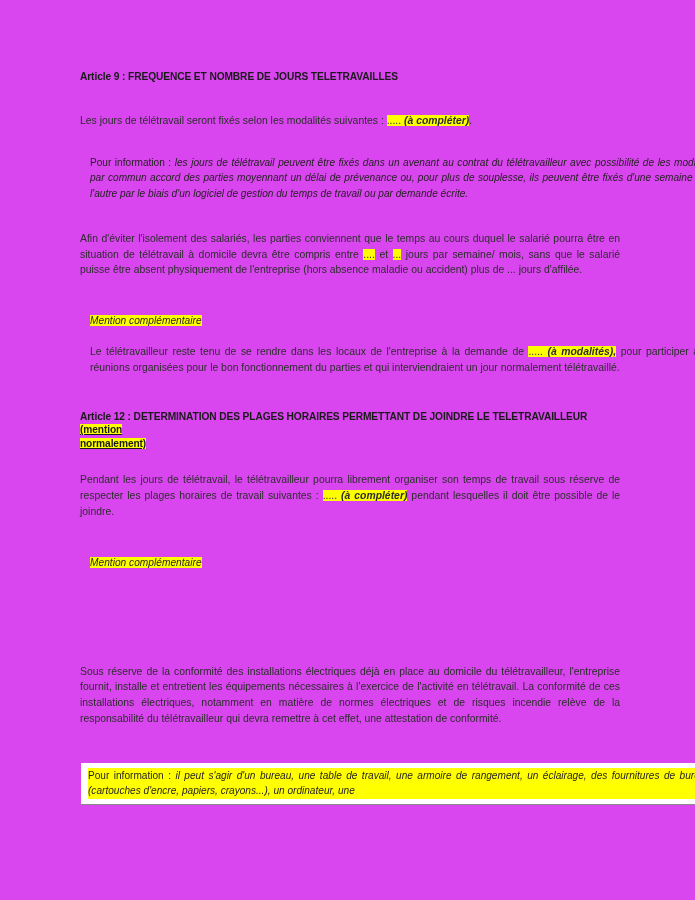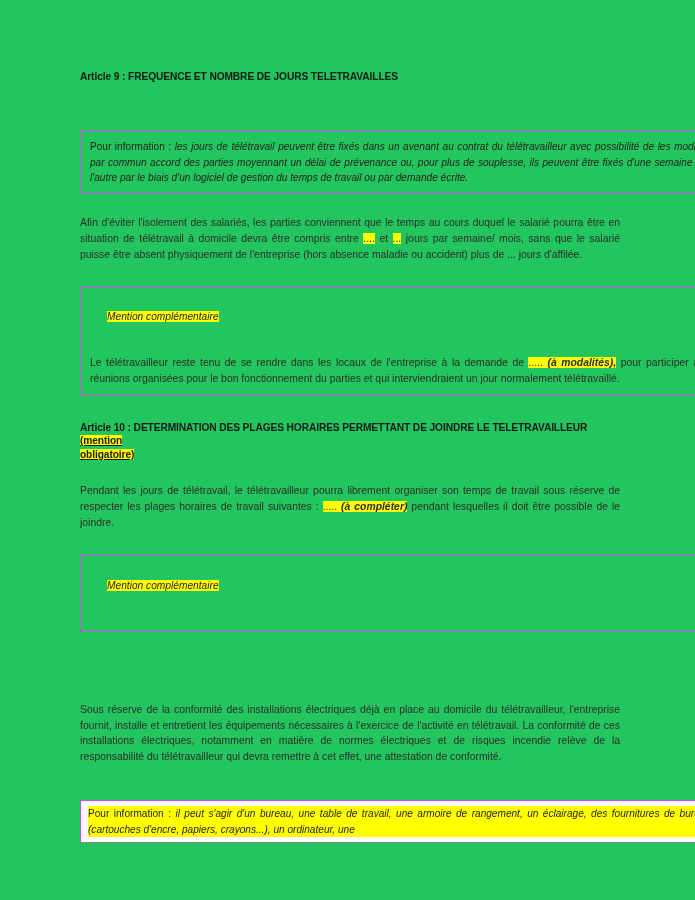--- a/index.html
+++ b/index.html
@@ -13,21 +13,21 @@
     position: relative;
     font-family: "Liberation Sans", sans-serif;
     color: #231f20;
     overflow: hidden;
   }
   .page {
     position: absolute;
     left: 0; top: 0;
     width: 695px;
     height: 900px;
-    background: #22c55e;
+    background: #d946ef;
   }
   .content {
     position: absolute;
     left: 80px;
     top: 70px;
     width: 540px;
   }
 
   
   h2.article-title {
@@ -78,21 +78,21 @@
     line-height: 1.5;
     margin: 0;
     text-align: justify;
   }
   .info .lead { font-style: normal; }
   .info .body { font-style: italic; }
 
   .mention-label {
     font-size: 10.2px;
     font-style: italic;
-    margin: 17px;
+    margin: 0;
     display: inline-block;
   }
 
   
   .hl {
     background: #ffff00;
   }
   .bi { font-weight: bold; font-style: italic; }
   .u  { text-decoration: underline; }
 
@@ -114,20 +114,21 @@
 </head>
 <body>
 
 <div class="page">
   <div class="content">
 
     <h2 class="article-title">Article 9 : FREQUENCE ET NOMBRE DE JOURS TELETRAVAILLES</h2>
 
     <div class="sp-30"></div>
 
+    <p class="para"><span>Les jours de télétravail seront fixés selon les modalités suivantes : </span><span class="hl">..... </span><span class="hl bi">(à compléter)</span><span>.</span></p>
 
     <div class="sp-18"></div>
 
     <div class="framed">
       <p class="info"><span class="lead">Pour information : </span><span class="body">les jours de télétravail peuvent être fixés dans un avenant au contrat du télétravailleur avec possibilité de les modifier par commun accord des parties moyennant un délai de prévenance ou, pour plus de souplesse, ils peuvent être fixés d'une semaine sur l'autre par le biais d'un logiciel de gestion du temps de travail ou par demande écrite.</span></p>
     </div>
 
     <div class="sp-22"></div>
 
     <p class="para"><span>Afin d'éviter l'isolement des salariés, les parties conviennent que le temps au cours duquel le salarié pourra être en situation de télétravail à domicile devra être compris entre </span><span class="hl">....</span><span> et </span><span class="hl">...</span><span> jours par semaine/ mois, sans que le salarié puisse être absent physiquement de l'entreprise (hors absence maladie ou accident) plus de ... jours d'affilée.</span></p>
@@ -135,21 +136,21 @@
     <div class="sp-24"></div>
 
     <div class="framed">
       <p style="margin:0;"><span class="mention-label hl">Mention complémentaire</span></p>
       <div class="sp-16"></div>
       <p class="para"><span>Le télétravailleur reste tenu  de se rendre dans les locaux de l'entreprise à la demande de </span><span class="hl">..... </span><span class="hl bi">(à modalités),</span><span> pour participer aux réunions organisées pour le bon fonctionnement du parties et qui interviendraient un jour normalement télétravaillé.</span></p>
     </div>
 
     <div class="sp-26"></div>
 
-    <h2 class="article-title"><span>Article 10 : DETERMINATION DES PLAGES HORAIRES PERMETTANT DE JOINDRE LE TELETRAVAILLEUR </span><span class="hl u">(mention</span><br><span class="hl u">obligatoire)</span></h2>
+    <h2 class="article-title"><span>Article 12 : DETERMINATION DES PLAGES HORAIRES PERMETTANT DE JOINDRE LE TELETRAVAILLEUR </span><span class="hl u">(mention</span><br><span class="hl u">normalement)</span></h2>
 
     <div class="sp-22"></div>
 
     <p class="para"><span>Pendant les jours de télétravail, le télétravailleur pourra librement organiser son temps de travail sous réserve de respecter les plages horaires de travail suivantes : </span><span class="hl">..... </span><span class="hl bi">(à compléter)</span><span> pendant lesquelles il doit être possible de le joindre.</span></p>
 
     <div class="sp-24"></div>
 
     <div class="framed">
       <p style="margin:0;"><span class="mention-label hl">Mention complémentaire</span></p>
       <div class="sp-16"></div>

